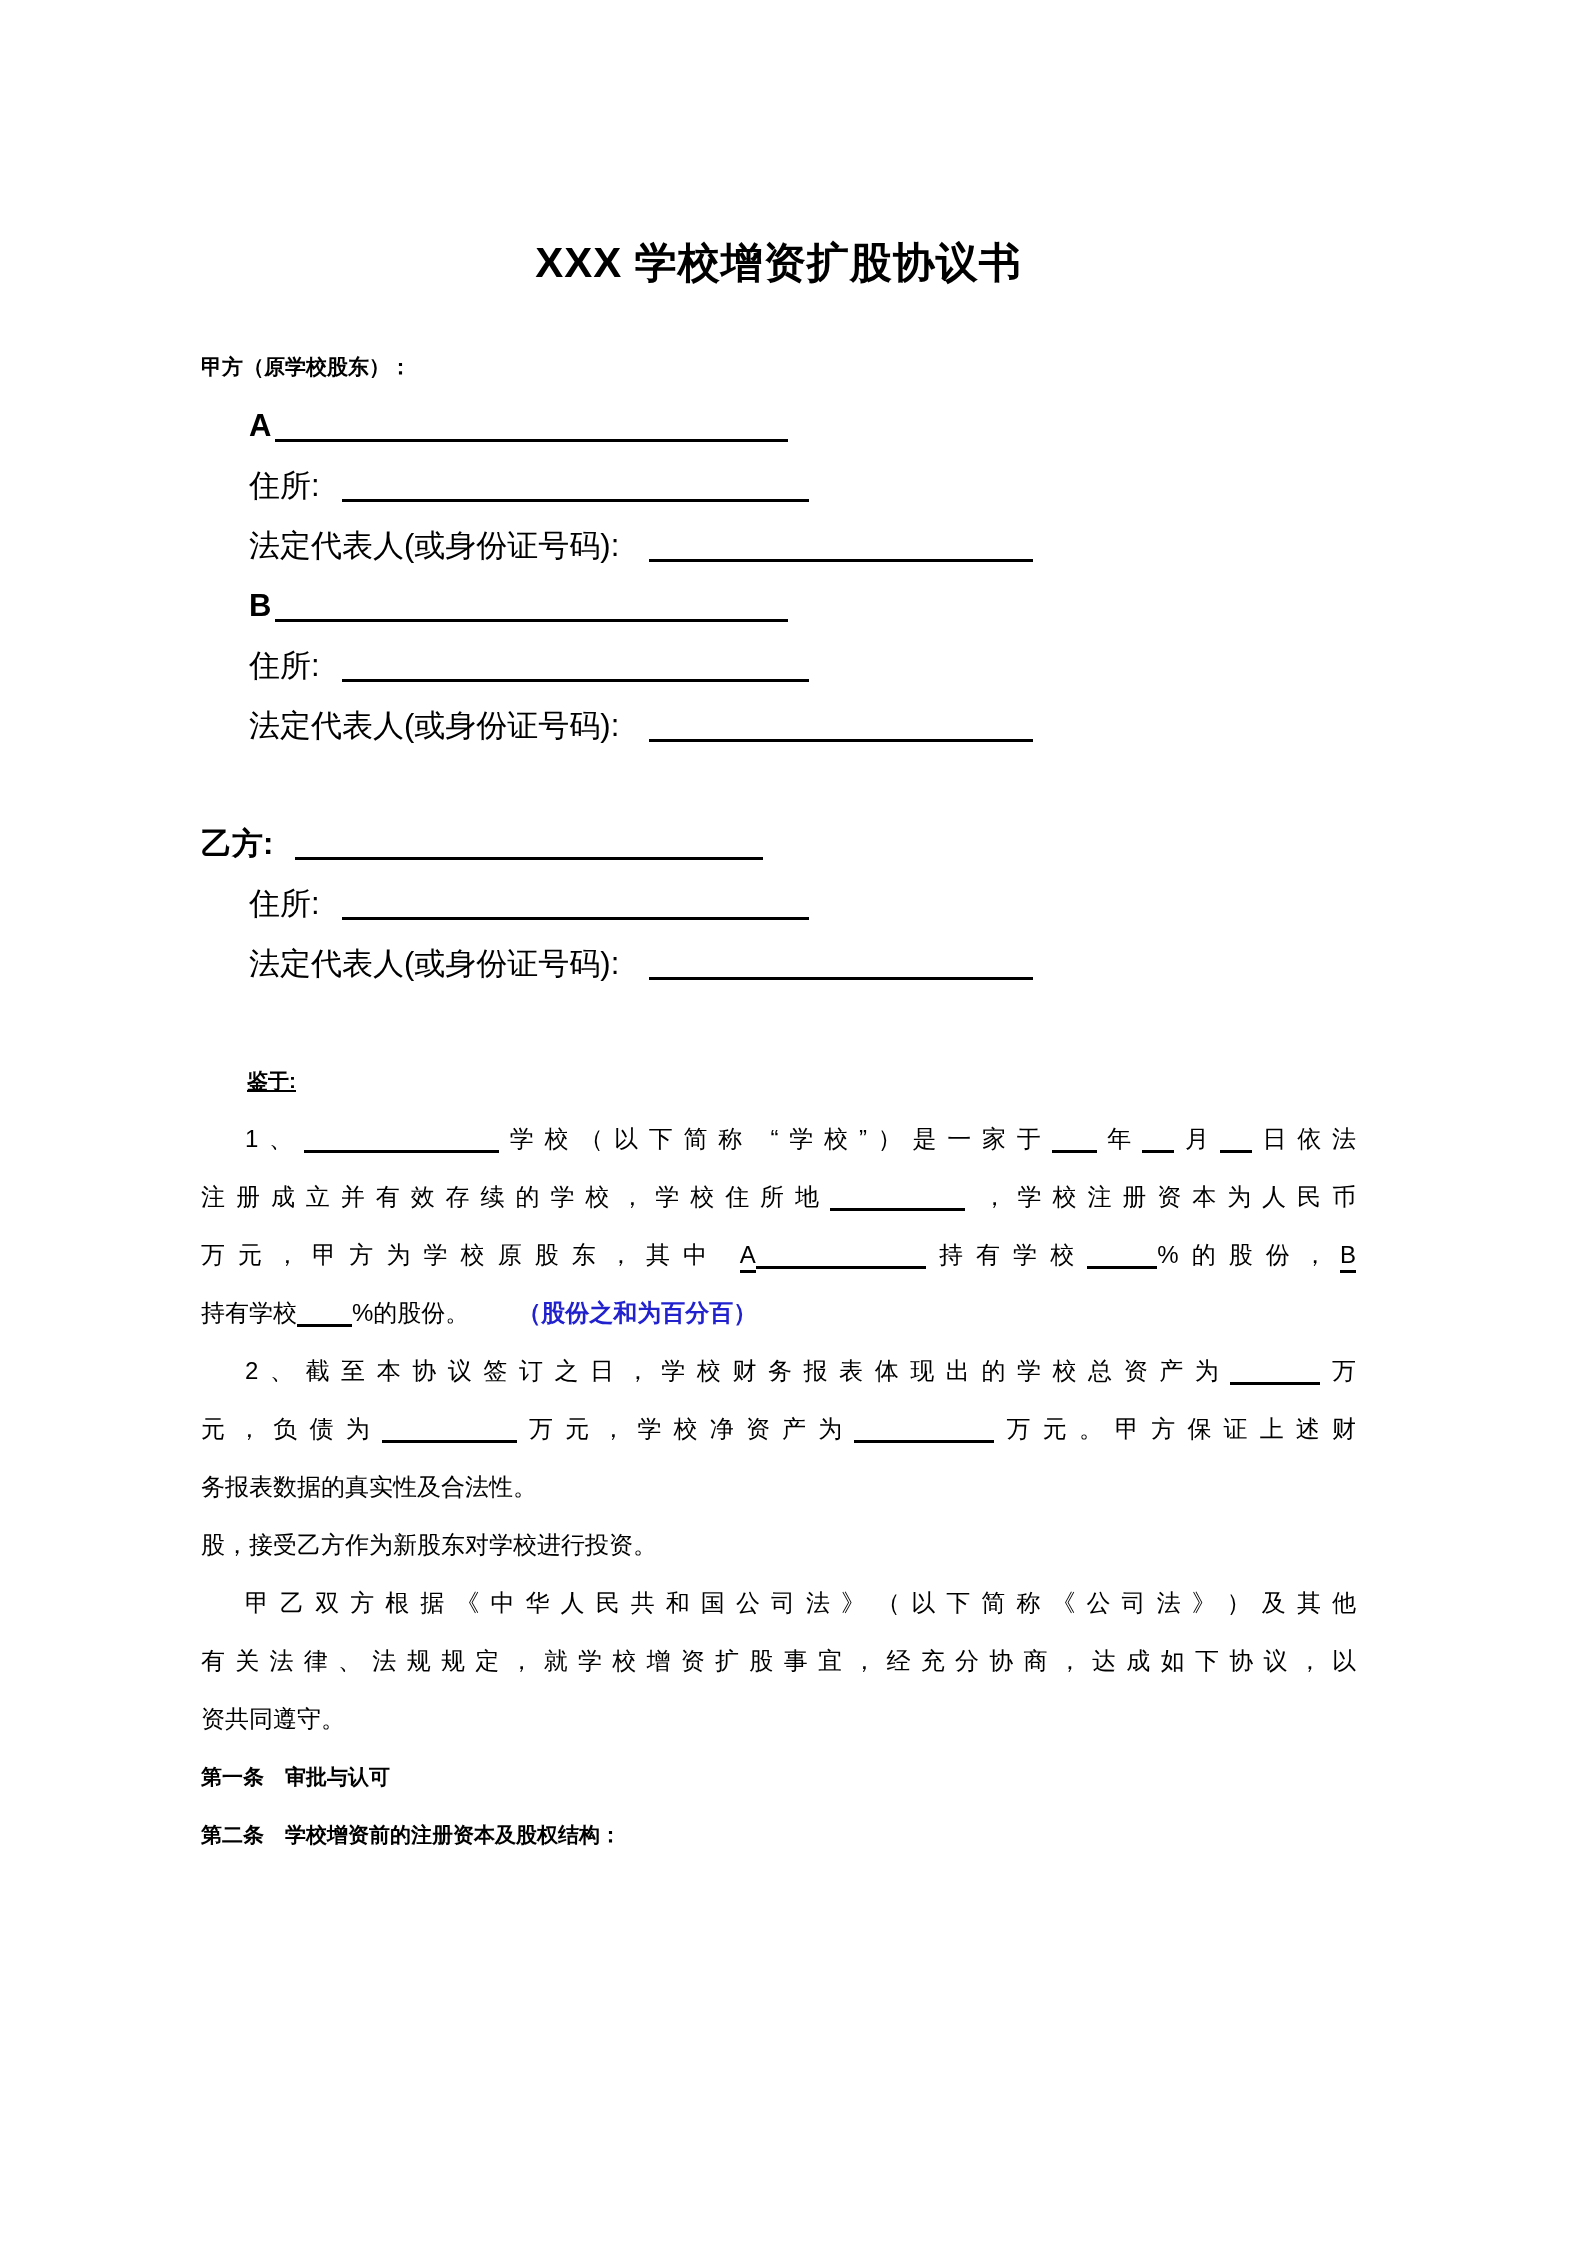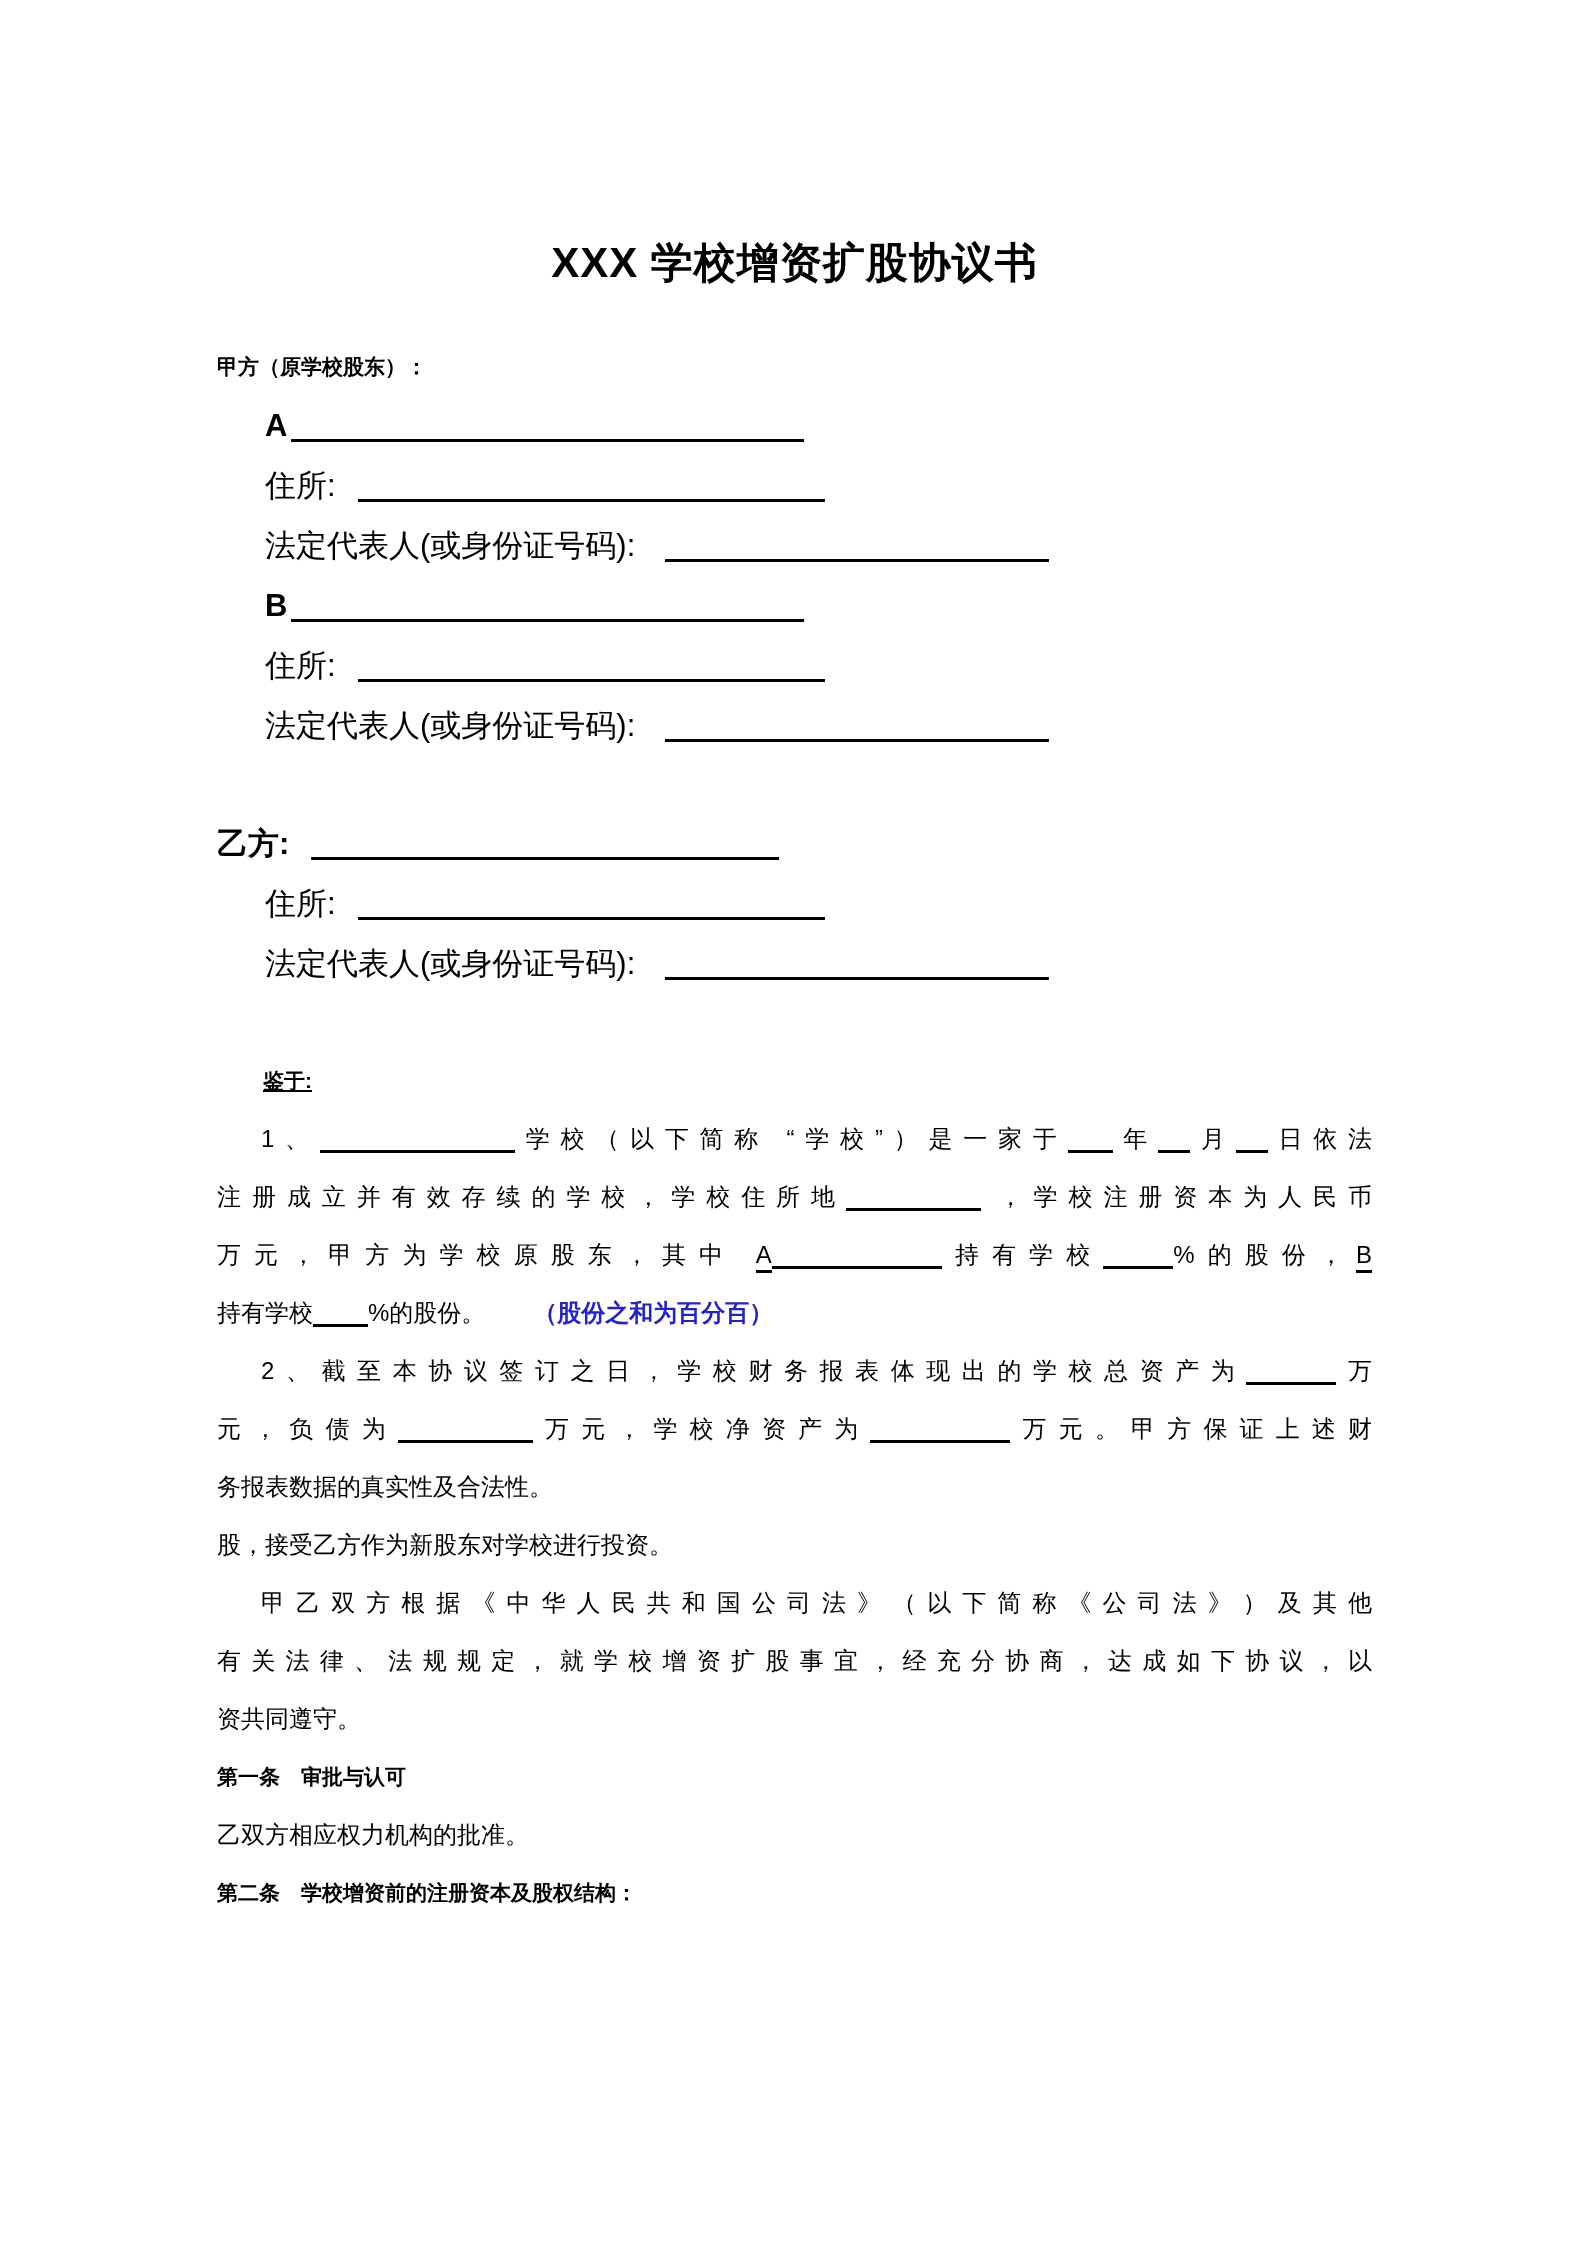--- a/index.html
+++ b/index.html
@@ -2,21 +2,21 @@
 <html><head>
 <meta charset="utf-8">
 <style>
   * { margin:0; padding:0; box-sizing:border-box; }
   html, body { background:#ffffff; }
   body {
     width:1586px; height:2244px; position:relative; overflow:hidden;
     font-family:"Liberation Sans","DejaVu Sans",sans-serif;
     color:#000000;
   }
-  .page-content { position:absolute; left:217px; top:236px; width:1155px; }
+  .page-content { position:absolute; left:201px; top:236px; width:1155px; }
   .doc-title {
     font-size:42px; font-weight:700; text-align:center;
     line-height:54px; margin-bottom:48px; letter-spacing:1px;
   }
   .heading { font-size:21px; font-weight:700; line-height:58px; }
   .heading.indented { padding-left:46px;text-decoration:underline; }
   .form-row { font-size:31px; line-height:60px; padding-left:48px; white-space:nowrap; }
   .form-row.no-indent { padding-left:0; }
   .row-label { font-weight:400; }
   .row-label.bold { font-weight:700; }
@@ -67,17 +67,16 @@
       <div class="para">
         <div class="line last"><span>股，接受乙方作为新股东对学校进行投资。</span></div>
       </div>
       <div class="para">
         <div class="line first"><span>甲乙双方根据《中华人民共和国公司法》（以下简称《公司法》）及其他</span></div>
         <div class="line"><span>有关法律、法规规定，就学校增资扩股事宜，经充分协商，达成如下协议，以</span></div>
         <div class="line last"><span>资共同遵守。</span></div>
       </div>
       <div class="heading">第一条　审批与认可</div>
       <div class="para">
-        <div class="line last"><span>乙双方相应权力机构的批准。</span></div>
       </div>
       <div class="heading">第二条　学校增资前的注册资本及股权结构：</div>
     </div>
 </div>
 
 </body></html>

